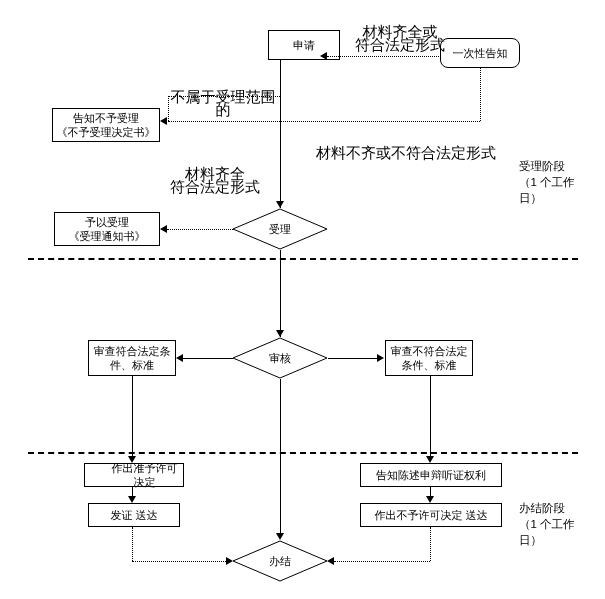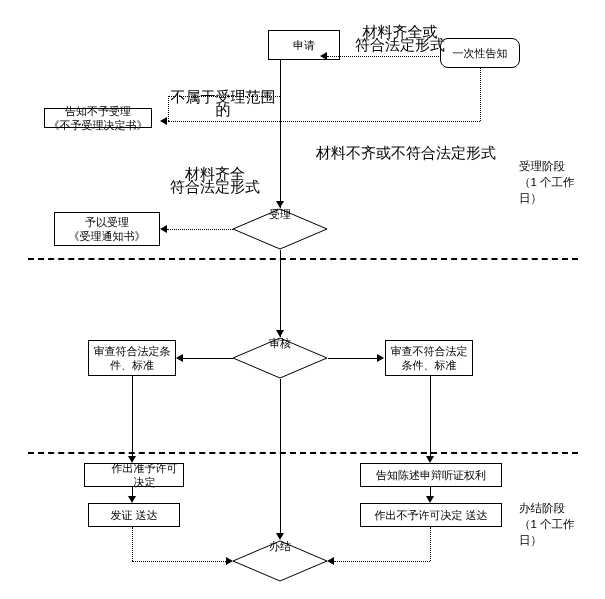--- a/index.html
+++ b/index.html
@@ -32,21 +32,21 @@
     align-items: center;
     justify-content: center;
     padding: 2px 3px;
     white-space: pre-line;
   }
   
   .diamond {
     position: absolute;
     box-sizing: border-box;
     display: flex;
-    align-items: flex-start;
+    align-items: center;
     justify-content: center;
   }
   .diamond .shape {
     position: absolute;
     left: 0; top: 0;
     width: 100%;
     height: 100%;
   }
   .diamond .dlabel {
     position: relative;
@@ -115,21 +115,21 @@
   <div class="dash-sep" style="left:28px; top:452px; width:550px;"></div>
 
   <div class="node" style="left:244px; top:30px; width:72px; height:30px;margin-left:24px;">
     <span>申请</span>
   </div>
 
   <div class="node" style="left:440px; top:38px; width:80px; height:30px;border-radius:8px;">
     <span>一次性告知</span>
   </div>
 
-  <div class="node" style="left:44px; top:108px; width:108px; height:20px;">
+  <div class="node" style="left:52px; top:108px; width:108px; height:34px;">
     <span>告知不予受理
 《不予受理决定书》</span>
   </div>
 
   <div class="node" style="left:54px; top:212px; width:106px; height:34px;">
     <span>予以受理
 《受理通知书》</span>
   </div>
 
   <div class="diamond" style="left:232px; top:208px; width:96px; height:42px;">

